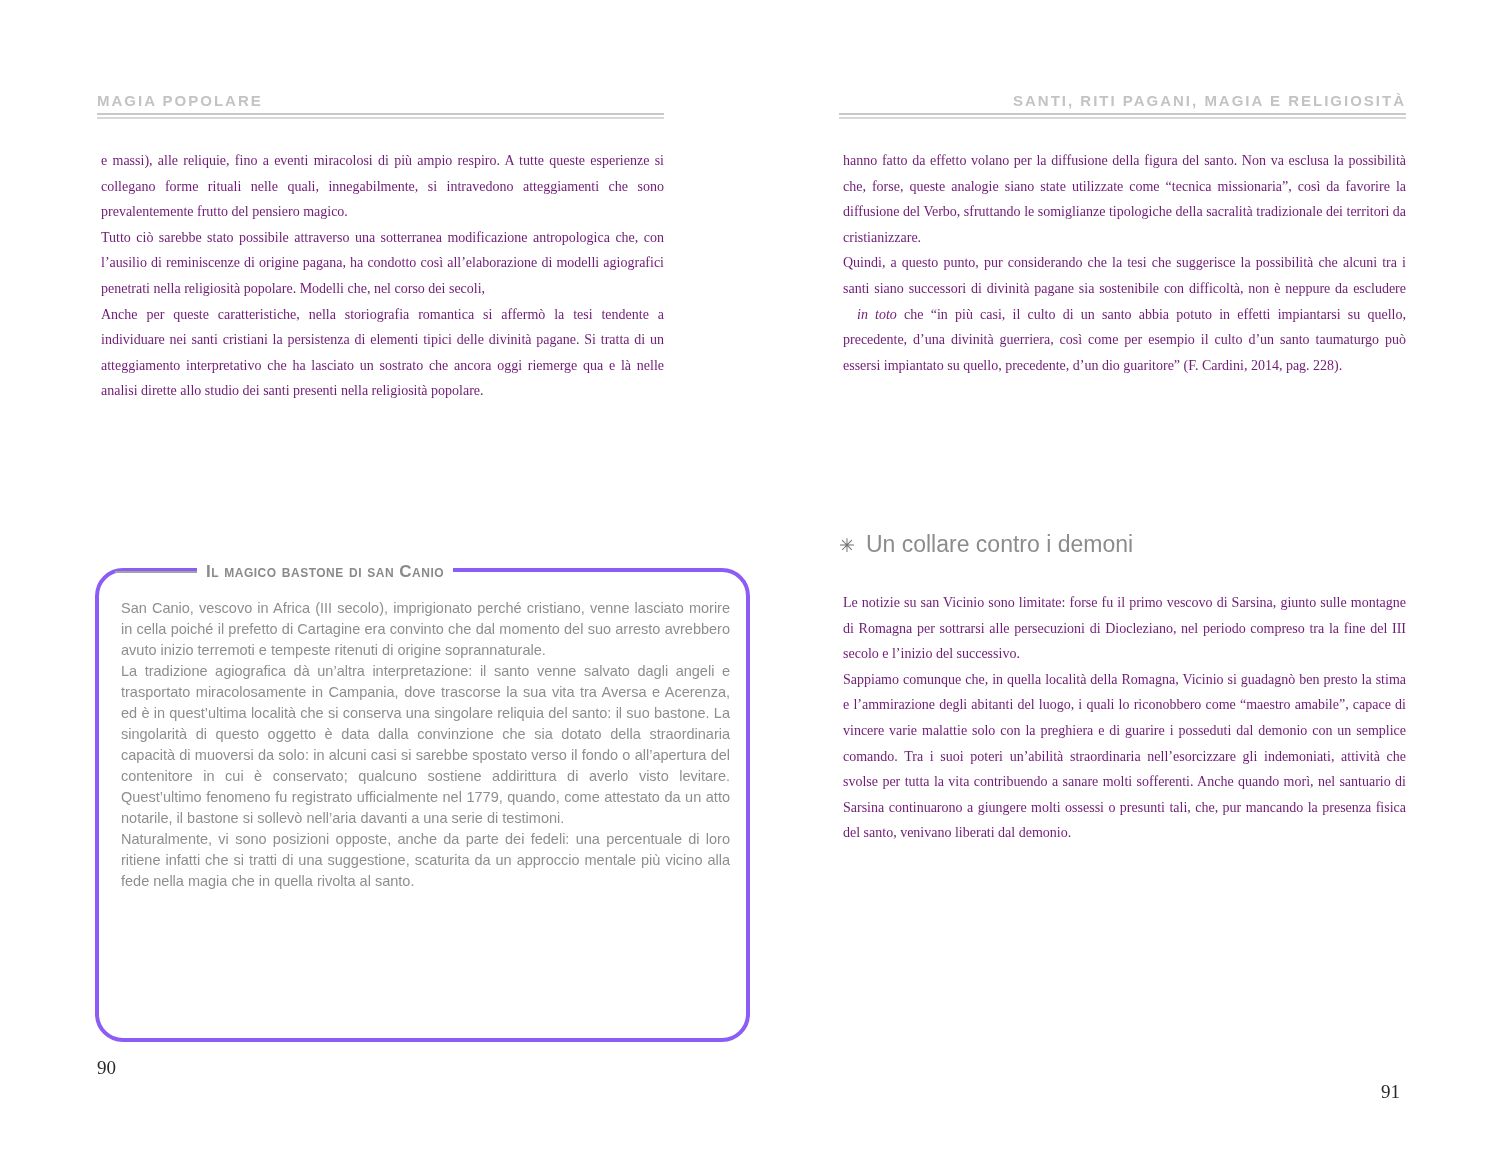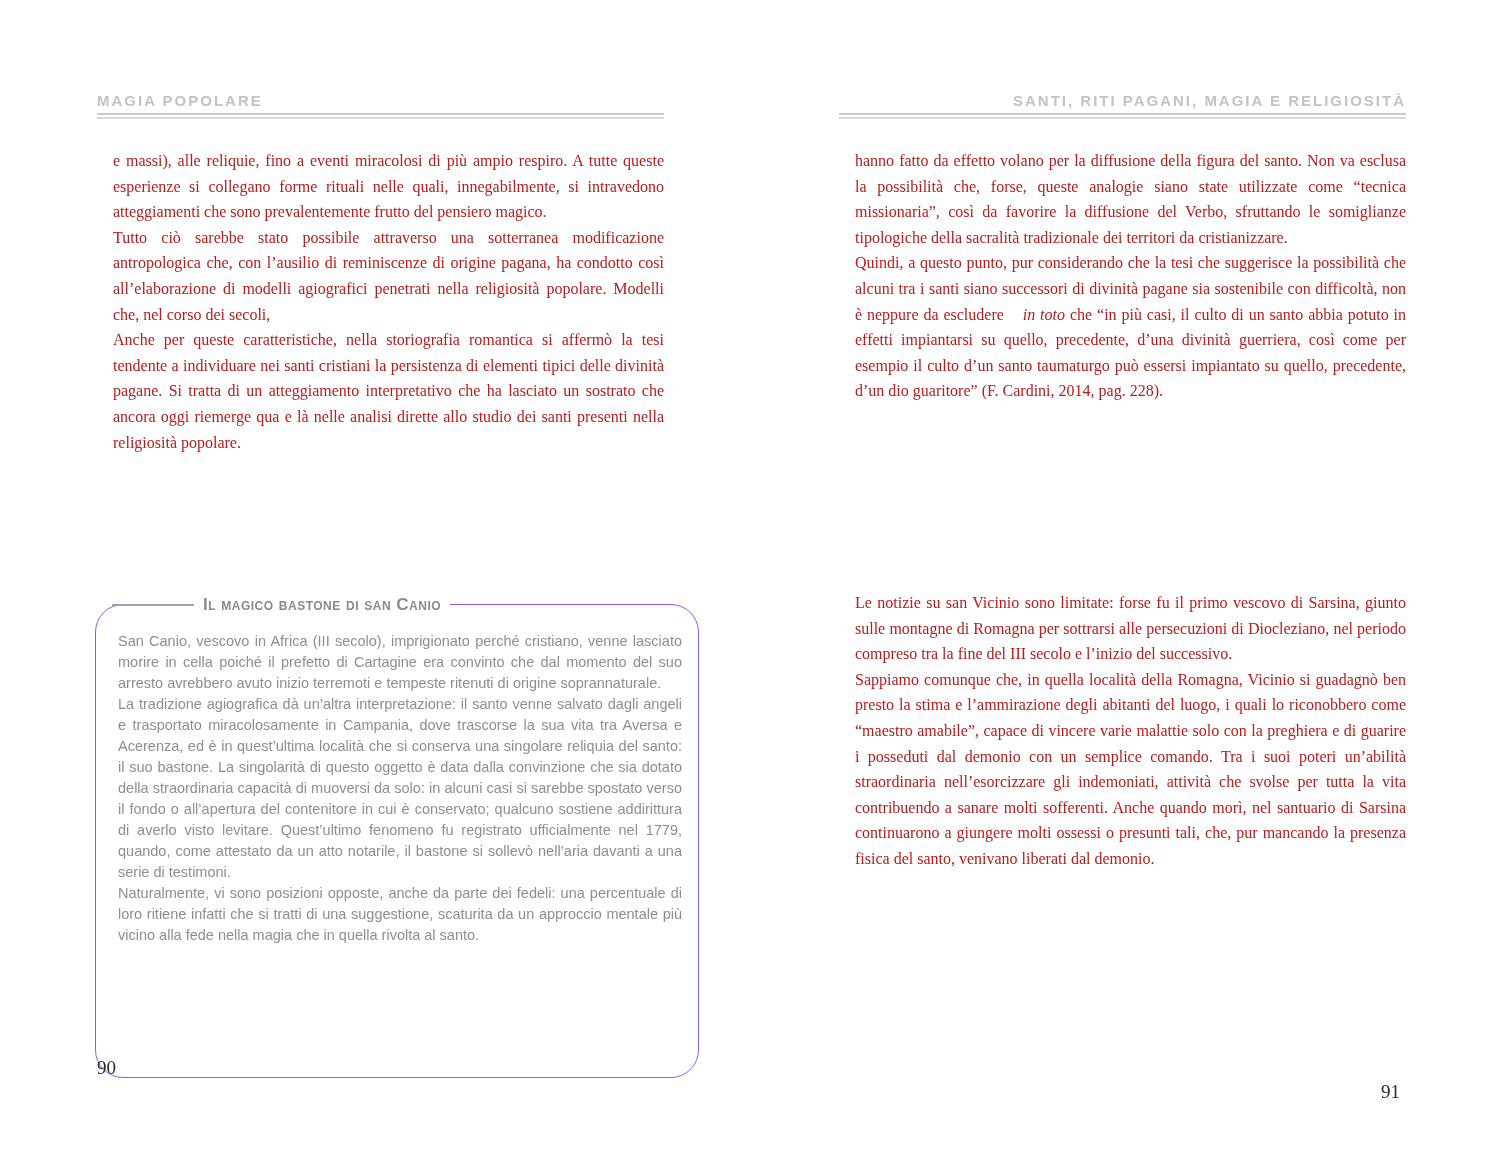--- a/index.html
+++ b/index.html
@@ -37,38 +37,38 @@
   .head-rule {
     position: absolute;
     top: 113px; left: 0; right: 0;
     height: 6px;
     border-top: 2px solid #c9c9c9;
     border-bottom: 2px solid #d8d8d8;
   }
 
   .body-text {
     position: absolute;
-    left: 16px; right: 0;
-    font-size: 16px;
+    left: 4px; right: 0;
+    font-size: 14px;
     line-height: 25.6px;
     text-align: justify;
-    color: #b91c1c;
+    color: #701a75;
     hyphens: auto;
     -webkit-hyphens: auto;
   }
   .body-text p { margin: 0; }
   .body-text em { font-style: italic; margin-left: 14px; }
 
   .body-top { top: 148px; }
 
   .info-box {
     position: absolute;
-    top: 604px; left: -2px;
-    width: 604px; height: 474px;
-    border: 1px solid #8b5cf6;
+    top: 568px; left: -2px;
+    width: 655px; height: 474px;
+    border: 4px solid #8b5cf6;
     border-radius: 28px;
   }
   .box-title-row {
     position: absolute;
     top: -11px; left: 0;
     display: flex;
     align-items: center;
   }
   .box-title-line {
     width: 82px; height: 2px;
@@ -156,20 +156,23 @@
 
 <div class="column right">
   <div class="running-head align-right">SANTI, RITI PAGANI, MAGIA E RELIGIOSITÀ</div>
   <div class="head-rule"></div>
 
   <div class="body-text body-top">
     <p>hanno fatto da effetto volano per la diffusione della figura del santo. Non va esclusa la possibilità che, forse, queste analogie siano state utilizzate come “tecnica missionaria”, così da favorire la diffusione del Verbo, sfruttando le somiglianze tipologiche della sacralità tradizionale dei territori da cristianizzare.</p>
     <p><span>Quindi, a questo punto, pur considerando che la tesi che suggerisce la possibilità che alcuni tra i santi siano successori di divinità pagane sia sostenibile con difficoltà, non è neppure da escludere </span><em>in toto</em><span> che “in più casi, il culto di un santo abbia potuto in effetti impiantarsi su quello, precedente, d’una divinità guerriera, così come per esempio il culto d’un santo taumaturgo può essersi impiantato su quello, precedente, d’un dio guaritore” (F. Cardini, 2014, pag. 228).</span></p>
   </div>
 
+  <div class="section-heading">
+    <span class="section-symbol">✳</span><span>Un collare contro i demoni</span>
+  </div>
 
   <div class="body-text body-bottom">
     <p>Le notizie su san Vicinio sono limitate: forse fu il primo vescovo di Sarsina, giunto sulle montagne di Romagna per sottrarsi alle persecuzioni di Diocleziano, nel periodo compreso tra la fine del III secolo e l’inizio del successivo.</p>
     <p>Sappiamo comunque che, in quella località della Romagna, Vicinio si guadagnò ben presto la stima e l’ammirazione degli abitanti del luogo, i quali lo riconobbero come “maestro amabile”, capace di vincere varie malattie solo con la preghiera e di guarire i posseduti dal demonio con un semplice comando. Tra i suoi poteri un’abilità straordinaria nell’esorcizzare gli indemoniati, attività che svolse per tutta la vita contribuendo a sanare molti sofferenti. Anche quando morì, nel santuario di Sarsina continuarono a giungere molti ossessi o presunti tali, che, pur mancando la presenza fisica del santo, venivano liberati dal demonio.</p>
   </div>
 
   <div class="page-number pn-right">91</div>
 </div>
 
 </body></html>

